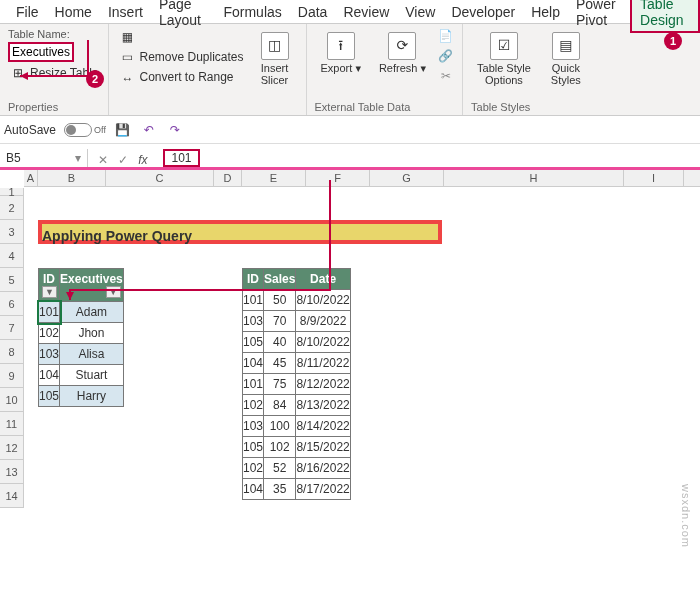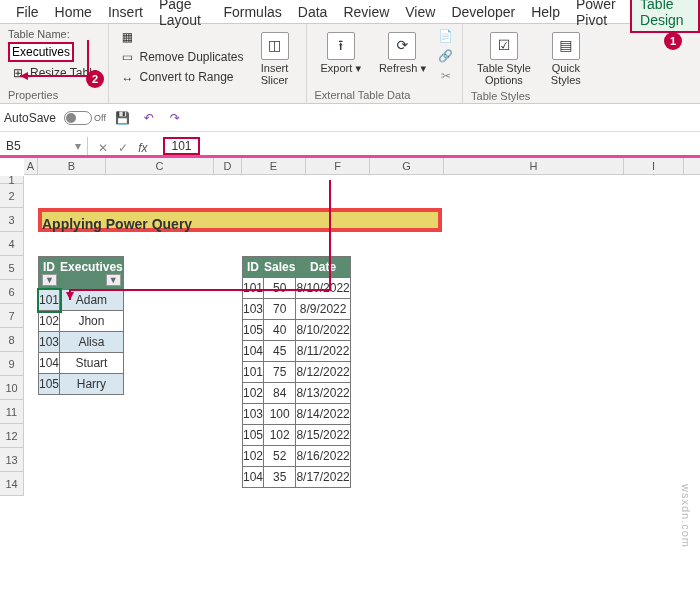--- a/index.html
+++ b/index.html
@@ -4,21 +4,21 @@
 <style>
 * { margin: 0; padding: 0; box-sizing: border-box; font-family: 'Segoe UI', sans-serif; }
 body { background: #fff; width: 700px; height: 612px; overflow: hidden; position: relative; font-size: 12px; color: #333; }
 
 
 .ribbon-tabs { display: flex; background: #fff; border-bottom: 1px solid #ccc; height: 24px; align-items: center; padding-left: 8px; }
 .ribbon-tabs .tab { padding: 3px 8px; font-size: 14px; cursor: pointer; }
 .ribbon-tabs .tab.active { border: 2px solid #c00040; background: #e8f5ed; color: #0b6e3e; }
 
 
-.ribbon { display: flex; background: #f3f2f1; border-bottom: 1px solid #ccc; height: 80px; }
+.ribbon { display: flex; background: #f3f2f1; border-bottom: 1px solid #ccc; height: 92px; }
 .ribbon-group { border-right: 1px solid #d6d6d6; padding: 4px 8px 2px 8px; display: flex; flex-direction: column; justify-content: space-between; }
 .ribbon-group .group-body { display: flex; gap: 6px; align-items: flex-start; }
 .ribbon-group .group-label { text-align: left; font-size: 11px; color: #666; }
 .btn-sm { display: flex; align-items: center; gap: 4px; font-size: 12px; padding: 1px 2px; cursor: pointer; white-space: nowrap; }
 .btn-lg { display: flex; flex-direction: column; align-items: center; justify-content: center; gap: 2px; font-size: 11px; padding: 4px 6px; cursor: pointer; text-align: center; line-height: 1.1; min-width: 46px; }
 .icon-box { width: 28px; height: 28px; display: flex; align-items: center; justify-content: center; border: 1px solid #999; border-radius: 2px; background: #fff; font-size: 14px; }
 .icon-sm { width: 16px; height: 16px; display: inline-flex; align-items: center; justify-content: center; font-size: 12px; }
 .tname-label { font-size: 11px; color: #555; }
 .tname-input { width: 66px; font-size: 12px; padding: 1px 2px; border: 2px solid #c00040; background: #fff; }
 .vstack { display: flex; flex-direction: column; gap: 2px; }

